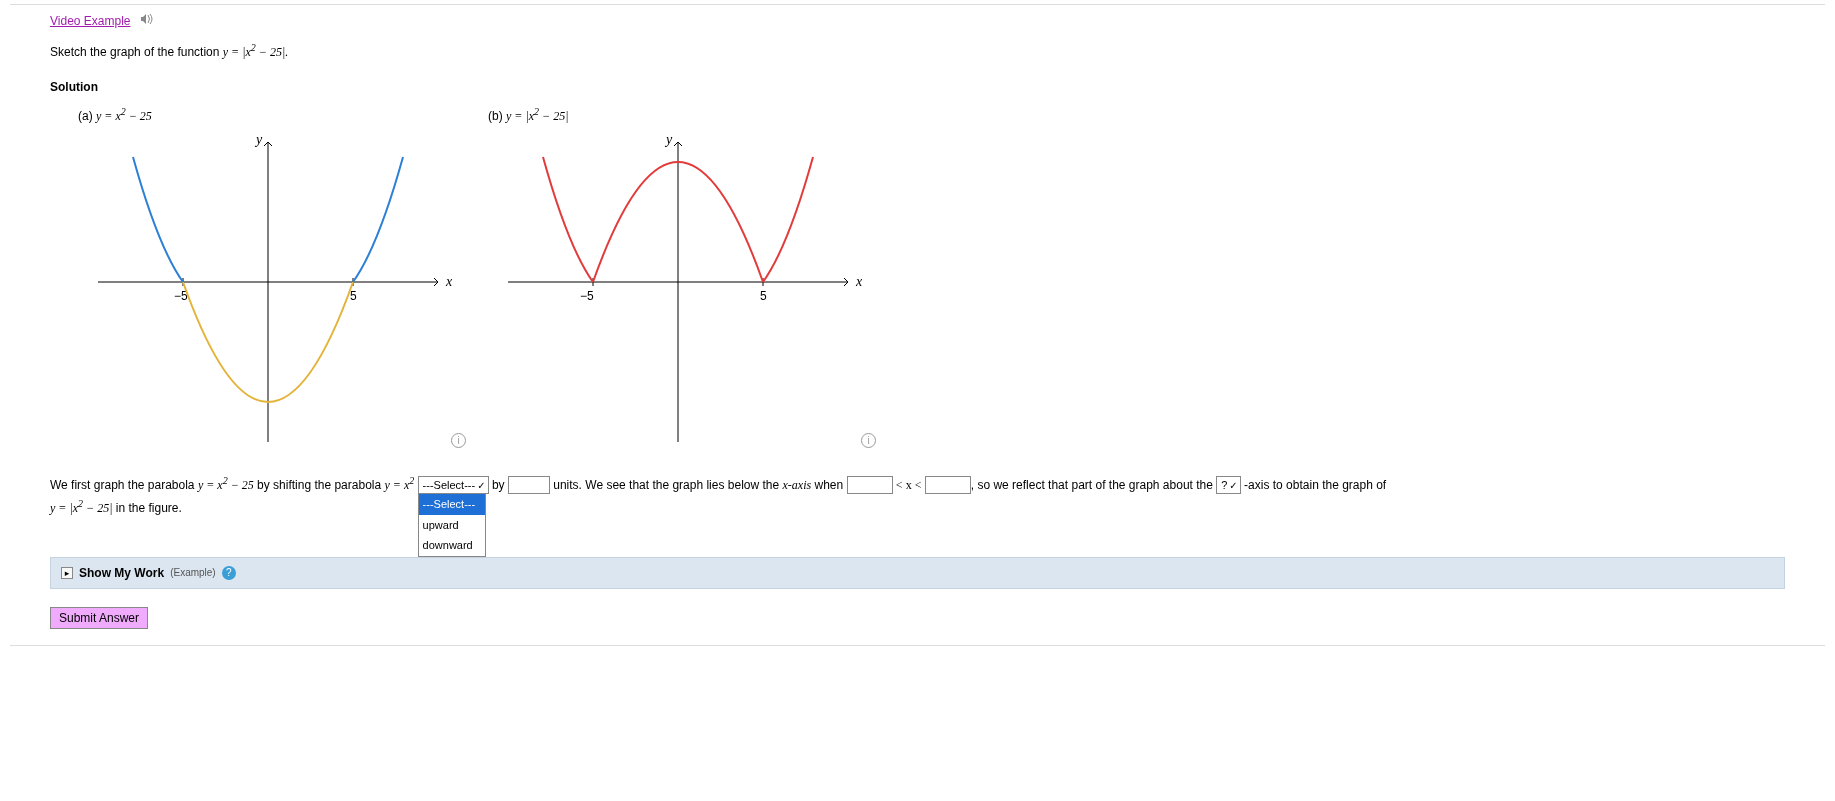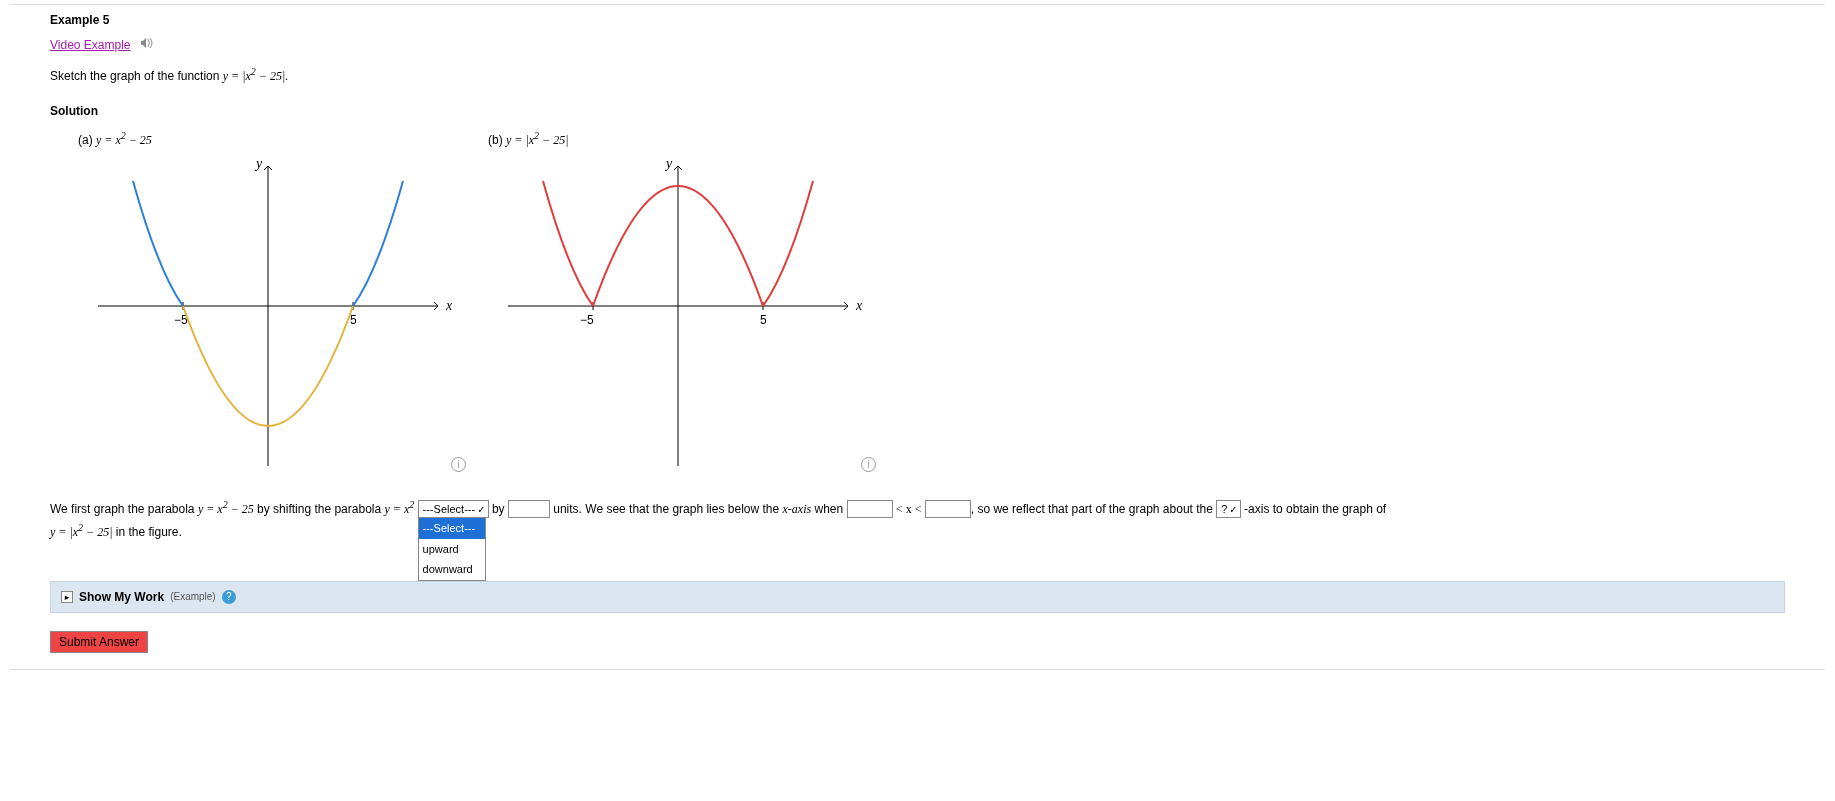--- a/index.html
+++ b/index.html
@@ -75,30 +75,29 @@
     .show-work .label { font-weight: bold; text-align: right; }
     .show-work .opt-label { font-size: 10px; font-weight: normal; color: #555; }
     .help-icon {
       width: 14px; height: 14px; border-radius: 50%;
       background: #3a9fd6; color: #fff; font-size: 10px;
       display: inline-flex; align-items: center; justify-content: center;
       cursor: pointer;
     }
     .submit-btn {
       margin: 18px 0 0 0;
-      border: 1px solid #888; background: #ef4444;
+      border: 1px solid #888; background: #f0abfc;
       padding: 3px 8px; font-size: 12px; cursor: pointer;
     }
   </style>
 </head>
 <body>
 
 <div class="page">
 
-  <div class="title">Example 5</div>
 
   <a class="video-link" href="javascript:void(0)">
     <span>Video Example</span>
     <span class="icon">
       <svg width="14" height="12" viewBox="0 0 14 12">
         <path d="M0 4h2l3-3v10l-3-3H0z" fill="#888"></path>
         <path d="M7 2 q3 4 0 8" fill="none" stroke="#888" stroke-width="1"></path>
         <path d="M9 1 q4 5 0 10" fill="none" stroke="#888" stroke-width="1"></path>
       </svg>
     </span>

